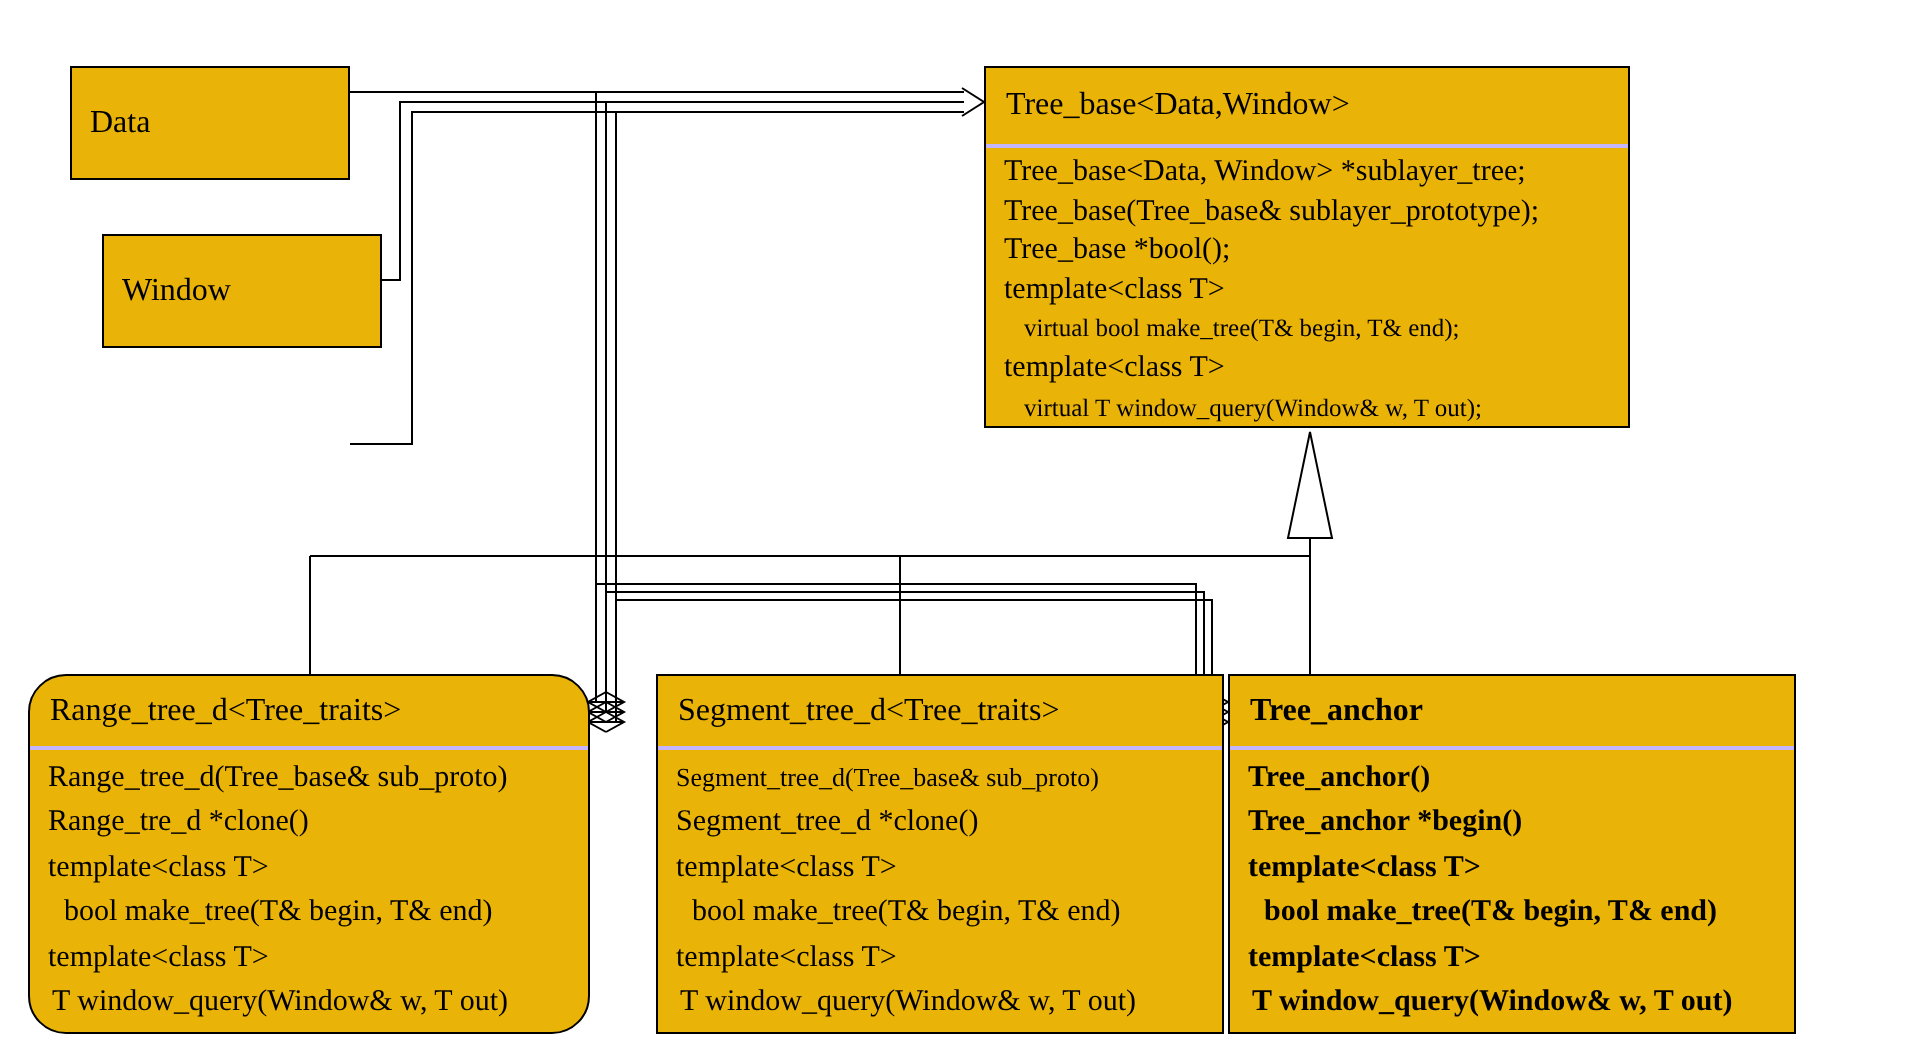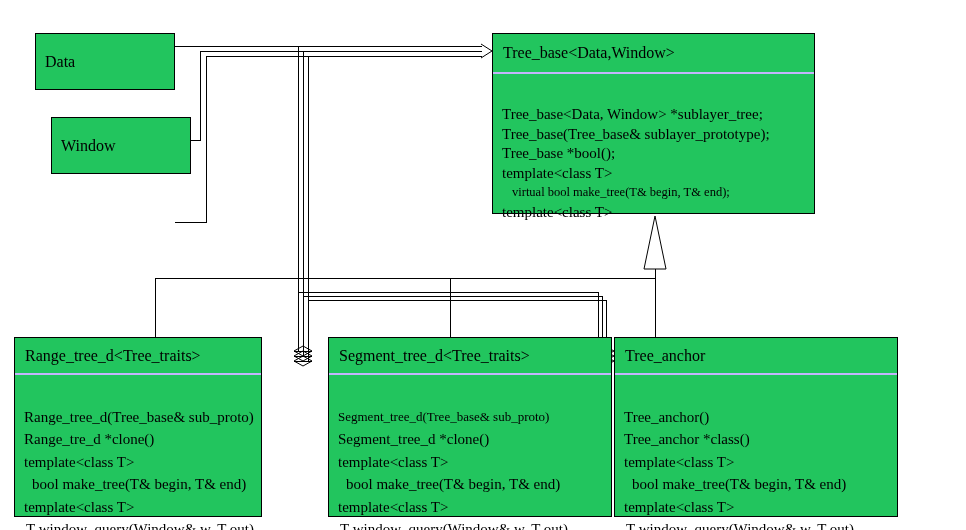--- a/index.html
+++ b/index.html
@@ -18,21 +18,21 @@
   svg.wires {
     position: absolute;
     left: 0;
     top: 0;
     z-index: 0;
     pointer-events: none;
   }
   .box {
     position: absolute;
     box-sizing: border-box;
-    background: #22c55e;
+    background: #eab308;
     border: 1px solid #000000;
     z-index: 1;
     color: #000000;
   }
   .param-box {
     width: 140px;
     height: 57px;
     display: flex;
     align-items: center;
     padding-left: 9px;
@@ -43,38 +43,37 @@
     border-bottom: 2px solid #c4b5fd;
     display: flex;
     align-items: center;
     padding-left: 10px;
     font-size: 16px;
     white-space: nowrap;
   }
   .class-body {
     box-sizing: border-box;
     padding: 3px 2px 0 9px;
-    margin-top: 28px;
   }
   .member {
     white-space: nowrap;
     font-size: 15px;
   }
   
   #tree-base-box { left: 492px; top: 33px; width: 323px; height: 181px; }
   #tree-base-box .class-title { height: 40px; }
   #tree-base-box .member { line-height: 19.6px; }
   #tree-base-box .member.small { font-size: 12.5px; padding-left: 10px; }
   
   .derived-box { top: 337px; height: 180px; }
   .derived-box .class-title { height: 37px; }
   .derived-box .member { line-height: 22.4px; }
-  #range-box   { left: 14px;  width: 248px; }
+  #range-box   { left: 14px;  width: 281px; border-radius: 19px; }
   #segment-box { left: 328px; width: 284px; }
-  #anchor-box  { left: 614px; width: 284px; }
+  #anchor-box  { left: 614px; width: 284px; font-weight: bold; }
   .member.ctor-small { font-size: 13px; }
   .member.indent-a { padding-left: 8px; }
   .member.indent-b { padding-left: 2px; }
   
   #data-box   { left: 35px; top: 33px; }
   #window-box { left: 35px; top: 117px; margin-left: 16px; }
   #traits-box { left: 35px; top: 197px; }
 </style>
 </head>
 <body>
@@ -137,20 +136,21 @@
 
   <div class="box" id="tree-base-box">
     <div class="class-title">Tree_base&lt;Data,Window&gt;</div>
     <div class="class-body">
       <div class="member">Tree_base&lt;Data, Window&gt; *sublayer_tree;</div>
       <div class="member">Tree_base(Tree_base&amp; sublayer_prototype);</div>
       <div class="member">Tree_base *bool();</div>
       <div class="member">template&lt;class T&gt;</div>
       <div class="member small">virtual bool make_tree(T&amp; begin, T&amp; end);</div>
       <div class="member">template&lt;class T&gt;</div>
+      <div class="member small">virtual T window_query(Window&amp; w, T out);</div>
     </div>
   </div>
 
   <div class="box derived-box" id="range-box">
     <div class="class-title">Range_tree_d&lt;Tree_traits&gt;</div>
     <div class="class-body">
       <div class="member">Range_tree_d(Tree_base&amp; sub_proto)</div>
       <div class="member">Range_tre_d *clone()</div>
       <div class="member">template&lt;class T&gt;</div>
       <div class="member indent-a">bool make_tree(T&amp; begin, T&amp; end)</div>
@@ -168,21 +168,21 @@
       <div class="member indent-a">bool make_tree(T&amp; begin, T&amp; end)</div>
       <div class="member">template&lt;class T&gt;</div>
       <div class="member indent-b">T window_query(Window&amp; w, T out)</div>
     </div>
   </div>
 
   <div class="box derived-box" id="anchor-box">
     <div class="class-title">Tree_anchor</div>
     <div class="class-body">
       <div class="member">Tree_anchor()</div>
-      <div class="member">Tree_anchor *class()</div>
+      <div class="member">Tree_anchor *begin()</div>
       <div class="member">template&lt;class T&gt;</div>
       <div class="member indent-a">bool make_tree(T&amp; begin, T&amp; end)</div>
       <div class="member">template&lt;class T&gt;</div>
       <div class="member indent-b">T window_query(Window&amp; w, T out)</div>
     </div>
   </div>
 
 </div>
 
 </body></html>

